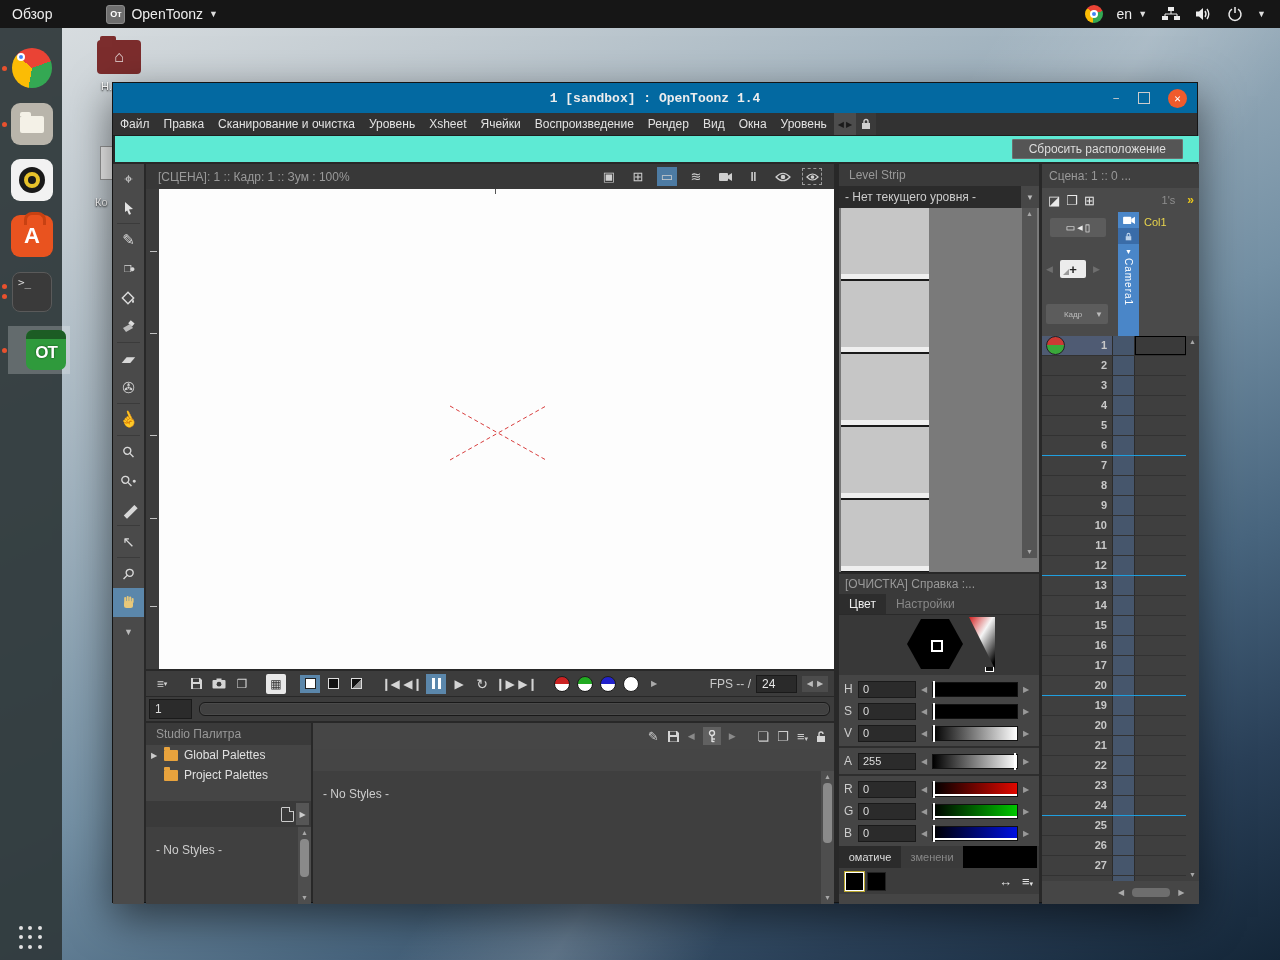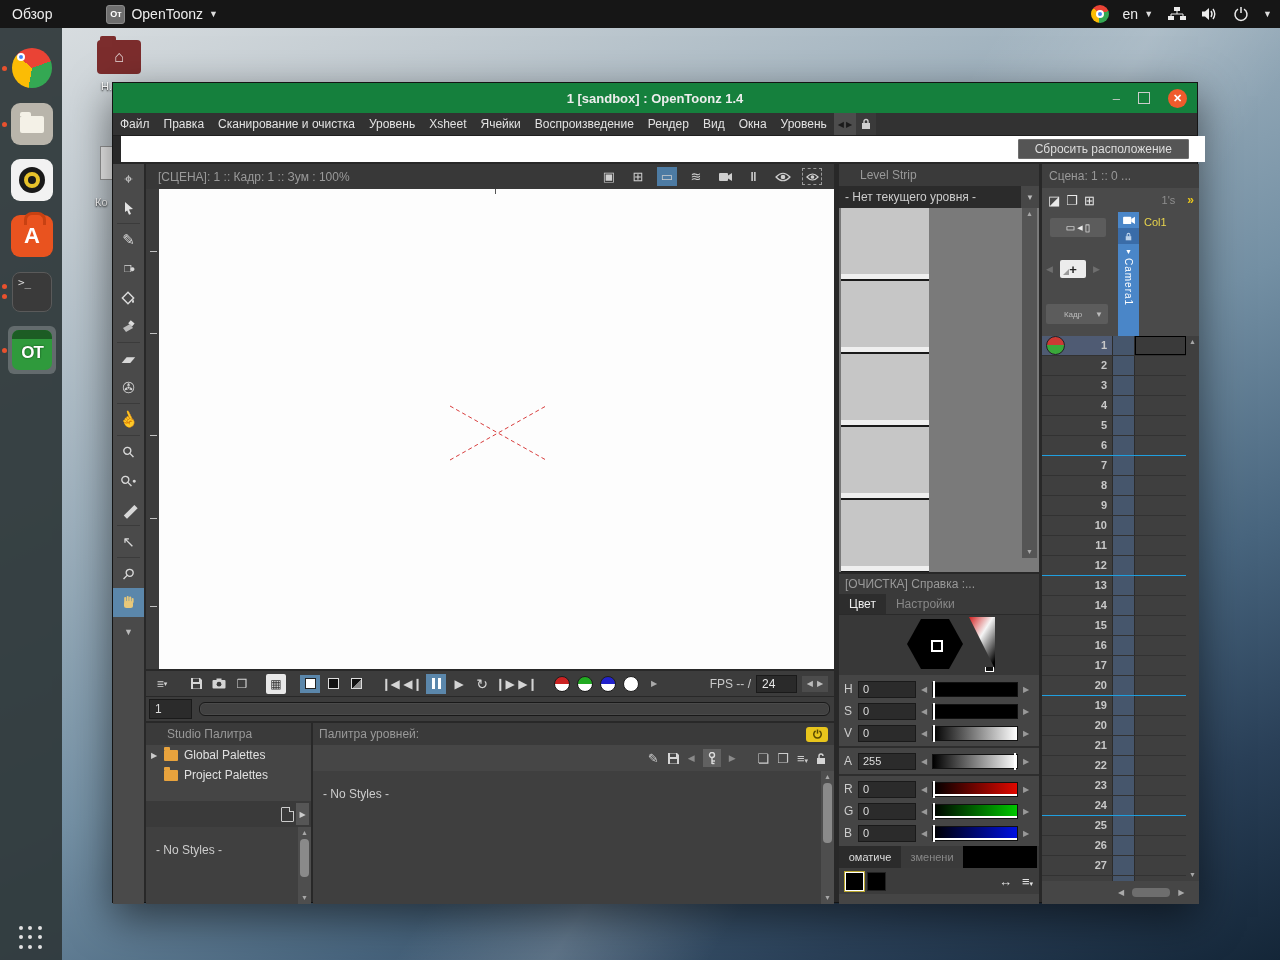--- a/index.html
+++ b/index.html
@@ -7,21 +7,21 @@
   body{position:relative;background:linear-gradient(155deg,#dde1e3 0%,#c3ccd2 16%,#9db0bd 36%,#7490a4 55%,#48657e 72%,#2a4058 86%,#142638 100%);}
   .wall-streak{position:absolute;left:400px;top:-100px;width:900px;height:1200px;
     background:linear-gradient(115deg,rgba(255,255,255,0) 40%,rgba(255,255,255,.18) 50%,rgba(255,255,255,0) 60%);transform:rotate(8deg);}
   
   .sysbar{position:absolute;left:0;top:0;width:1280px;height:28px;background:#161616;color:#ededed;
     display:flex;align-items:center;font-size:14px;z-index:60;}
   .sys-item{padding:0 12px;display:flex;align-items:center;gap:6px;height:100%;}
   .ot-mini{width:17px;height:17px;background:#6e6e6e;border:1px solid #8a8a8a;border-radius:3px;color:#fff;
     font-size:9px;display:flex;align-items:center;justify-content:center;font-weight:bold;}
   .caret{font-size:9px;color:#ddd;}
-  .sys-right{margin-left:auto;display:flex;align-items:center;gap:14px;padding-right:8px;}
+  .sys-right{margin-left:auto;display:flex;align-items:center;gap:14px;padding-right:14px;}
   .chrome-dot{width:18px;height:18px;border-radius:50%;
     background:conic-gradient(from -50deg,#ea4335 0 120deg,#34a853 120deg 240deg,#fbbc05 240deg 360deg);position:relative;}
   .chrome-dot::after{content:"";position:absolute;left:5px;top:5px;width:8px;height:8px;border-radius:50%;
     background:#4285f4;border:2px solid #fff;box-sizing:border-box;}
   .tray-svg{display:block;}
   
   .launcher{position:absolute;left:0;top:28px;width:62px;height:932px;background:rgba(48,57,59,.94);z-index:55;}
   .dock-item{position:absolute;left:10px;width:44px;height:44px;border-radius:9px;display:flex;align-items:center;justify-content:center;}
   .dock-dot{position:absolute;left:2px;width:5px;height:5px;border-radius:50%;background:#e8512e;}
   .icon-files{width:42px;height:42px;border-radius:9px;background:#b9b5ab;display:flex;align-items:center;justify-content:center;}
@@ -29,56 +29,56 @@
   .folder-shape::before{content:"";position:absolute;top:-4px;left:0;width:11px;height:4px;background:#f4f1e7;border-radius:2px 2px 0 0;}
   .icon-rb{width:42px;height:42px;border-radius:9px;background:#f2f2f2;display:flex;align-items:center;justify-content:center;}
   .rb-spk{width:26px;height:26px;border-radius:50%;background:#1a1a1a;display:flex;align-items:center;justify-content:center;}
   .rb-ring{width:16px;height:16px;border-radius:50%;border:4px solid #e8c22a;background:#1a1a1a;box-sizing:border-box;}
   .icon-soft{width:42px;height:42px;border-radius:9px;background:#e9531f;color:#fff;font-weight:bold;font-size:22px;
     display:flex;align-items:center;justify-content:center;position:relative;}
   .icon-soft::before{content:"";position:absolute;top:-3px;left:13px;width:16px;height:10px;border:3px solid #c84112;
     border-bottom:none;border-radius:8px 8px 0 0;}
   .icon-term{width:40px;height:40px;border-radius:8px;background:#3a3a3a;border:1px solid #5a5a5a;color:#ddd;
     font-size:11px;padding:3px 0 0 5px;box-sizing:border-box;font-family:"DejaVu Sans Mono",monospace;}
-  .dock-sel{background:rgba(255,255,255,.22);border-radius:6px;}
+  .dock-sel{background:rgba(255,255,255,.22);border-radius:0;padding-left:14px;}
   .icon-ot{width:40px;height:40px;border-radius:7px;background:#2f9a3c;position:relative;overflow:hidden;
     display:flex;align-items:center;justify-content:center;}
   .icon-ot::before{content:"";position:absolute;top:0;left:0;right:0;height:9px;background:#1c5c24;}
   .ot-text{position:relative;color:#fff;font-weight:bold;font-size:17px;letter-spacing:-1px;
     text-shadow:0 0 2px #0a3a10;margin-top:6px;}
   .apps-grid{position:absolute;left:19px;top:898px;width:24px;height:24px;display:grid;
     grid-template-columns:repeat(3,1fr);grid-template-rows:repeat(3,1fr);gap:4px;}
   .apps-grid div{width:4px;height:4px;border-radius:50%;background:#e2e2e2;}
   
   .dsk-home{position:absolute;left:97px;top:40px;width:44px;height:34px;background:#7c2d2d;border-radius:4px;z-index:10;
     display:flex;align-items:center;justify-content:center;color:#e9dcdc;font-size:16px;}
   .dsk-home::before{content:"";position:absolute;top:-4px;left:3px;width:16px;height:5px;background:#7c2d2d;border-radius:2px 2px 0 0;}
   .dsk-label{position:absolute;z-index:10;color:#fff;font-size:11px;text-shadow:0 1px 2px #000;}
   .dsk-file{position:absolute;left:100px;top:146px;width:14px;height:32px;background:#f5f5f5;border:1px solid #999;z-index:10;}
   
   .window{position:absolute;left:112px;top:82px;width:1086px;height:821px;background:#282828;z-index:40;
     border:1px solid #141414;box-sizing:border-box;box-shadow:0 14px 40px rgba(0,0,0,.55);font-size:12px;color:#ddd;}
-  .titlebar{position:absolute;left:0;top:0;width:100%;height:30px;background:#15803d;display:flex;align-items:center;}
+  .titlebar{position:absolute;left:0;top:0;width:100%;height:30px;background:#0369a1;display:flex;align-items:center;font-family:Liberation Mono, monospace;}
   .win-title{position:absolute;left:0;right:0;text-align:center;color:#ededed;font-size:13px;font-weight:bold;}
   .win-btns{position:absolute;right:10px;top:0;height:30px;display:flex;align-items:center;gap:18px;}
   .btn-min{color:#ccc;font-size:13px;}
   .btn-max{width:10px;height:10px;border:1px solid #ccc;}
   .btn-close{width:19px;height:19px;border-radius:50%;background:#f05b2c;color:#fff;font-size:11px;
     display:flex;align-items:center;justify-content:center;font-weight:bold;}
   
   .menubar{position:absolute;left:0;top:30px;width:100%;height:23px;background:#323232;display:flex;
     align-items:stretch;white-space:nowrap;overflow:hidden;border-bottom:1px solid #1f1f1f;box-sizing:border-box;}
   .menu-item{padding:0 7px;display:flex;align-items:center;color:#e2e2e2;font-size:12px;}
   .rooms{margin-left:auto;display:flex;align-items:stretch;}
   .room{padding:0 10px;display:flex;align-items:center;color:#8f8f8f;background:#3a3a3a;font-size:12px;}
   .room.active{background:#4d4d4d;color:#fff;}
   .room-nav{display:flex;align-items:center;color:#1a1a1a;background:#4d4d4d;padding:0 4px;font-size:8px;gap:2px;}
   .room-lock{display:flex;align-items:center;padding:0 5px;background:#3a3a3a;}
   
-  .resetrow{position:absolute;left:8px;top:53px;width:100%;height:26px;background:#ffffff;}
+  .resetrow{position:absolute;left:2px;top:53px;width:100%;height:26px;background:#5eead4;}
   .reset-btn{position:absolute;right:16px;top:3px;padding:2px 16px;background:#555;border:1px solid #6e6e6e;
     color:#ddd;font-size:12px;border-radius:1px;}
   
   .toolstrip{position:absolute;left:0;top:81px;width:31px;height:740px;background:#4a4a4a;}
   .tool{width:31px;height:29px;display:flex;align-items:center;justify-content:center;color:#d8d8d8;font-size:15px;}
   .tool.active{background:#5b87ab;}
   .tsep{height:1px;background:#3b3b3b;margin:1px 4px;}
   
   .vtitle{position:absolute;left:33px;top:81px;width:688px;height:25px;background:#383838;display:flex;align-items:center;
     color:#9a9a9a;font-size:12px;padding-left:12px;box-sizing:border-box;}
@@ -104,21 +104,21 @@
   .fpswrap{margin-left:auto;display:flex;align-items:center;gap:5px;padding-right:6px;color:#c9c9c9;}
   .fpsfield{width:34px;height:16px;background:#2a2a2a;border:1px solid #1a1a1a;color:#e8e8e8;
     display:flex;align-items:center;padding-left:5px;}
   .fpsspin{width:26px;height:16px;background:#4c4c4c;color:#bbb;font-size:8px;display:flex;align-items:center;justify-content:center;gap:4px;}
   
   .sliderrow{position:absolute;left:33px;top:614px;width:688px;height:24px;background:#3c3c3c;display:flex;align-items:center;gap:7px;padding-left:3px;box-sizing:border-box;}
   .framefield{width:36px;height:18px;background:#2b2b2b;border:1px solid #1a1a1a;color:#ddd;display:flex;align-items:center;padding-left:5px;}
   .frameslider{flex:1;height:12px;margin-right:4px;border:1px solid #191919;border-radius:6px;background:#414141;box-shadow:inset 0 0 0 1px #4a4a4a;}
   
   .studio{position:absolute;left:33px;top:640px;width:165px;height:181px;background:#454545;}
-  .phead{height:22px;background:#3a3a3a;color:#999;display:flex;align-items:center;padding-left:21px;font-size:12px;}
+  .phead{height:22px;background:#3a3a3a;color:#999;display:flex;align-items:center;padding-left:10px;font-size:12px;}
   .tree-row{height:20px;display:flex;align-items:center;gap:6px;padding-left:18px;color:#e0e0e0;position:relative;}
   .tree-exp{position:absolute;left:5px;font-size:8px;color:#ccc;}
   .folder-ico{width:14px;height:11px;background:#e8a33d;border-radius:1px;position:relative;}
   .folder-ico::before{content:"";position:absolute;top:-3px;left:0;width:6px;height:3px;background:#e8a33d;border-radius:1px 1px 0 0;}
   .sp-subhead{position:absolute;left:0;top:78px;width:165px;height:26px;background:#3a3a3a;display:flex;align-items:center;justify-content:flex-end;gap:2px;padding-right:2px;box-sizing:border-box;}
   .page-ico{width:11px;height:13px;border:1px solid #ccc;border-radius:1px;position:relative;}
   .page-ico::after{content:"";position:absolute;right:-1px;top:-1px;width:4px;height:4px;background:#3a3a3a;border-left:1px solid #ccc;border-bottom:1px solid #ccc;}
   .sp-expbtn{width:13px;height:22px;background:#565656;color:#ccc;font-size:8px;display:flex;align-items:center;justify-content:center;}
   .sp-body{position:absolute;left:0;top:104px;width:165px;height:77px;background:#404040;color:#ccc;}
   .vscroll{position:absolute;right:0;top:0;width:13px;background:#4e4e4e;display:flex;flex-direction:column;align-items:center;}
@@ -540,29 +540,20 @@
       <div style="padding:16px 0 0 10px;">- No Styles -</div>
       <div class="vscroll" style="height:77px;">
         <span class="vs-arrow">▲</span>
         <div class="vs-thumb" style="height:38px;"></div>
         <span class="vs-arrow" style="margin-top:auto;">▼</span>
       </div>
     </div>
   </div>
 
   <div class="lpal">
-    <div class="lp-head">
-      <span>Палитра уровней:</span>
-      <span class="pwr-btn">
-        <svg width="9" height="10" viewBox="0 0 12 13">
-          <path d="M3.5 2.5 A5 5 0 1 0 8.5 2.5" stroke="#5a4a00" stroke-width="2" fill="none"></path>
-            <line x1="6" y1="0.5" x2="6" y2="6" stroke="#5a4a00" stroke-width="2"></line>
-          </svg>
-      </span>
-    </div>
     <div class="lp-tools">
       <span>✎</span>
       <svg width="13" height="13" viewBox="0 0 13 13">
         <path d="M1 1 H10 L12 3 V12 H1 Z" fill="#d5d5d5"></path>
           <rect x="3" y="1.5" width="6" height="3.5" fill="#464646"></rect>
           <rect x="3" y="7" width="7" height="4.5" fill="#464646"></rect>
         </svg>
       <span style="color:#8a8a8a;font-size:9px;">◀</span>
       <span class="keybtn">
         <svg width="8" height="13" viewBox="0 0 8 13">

